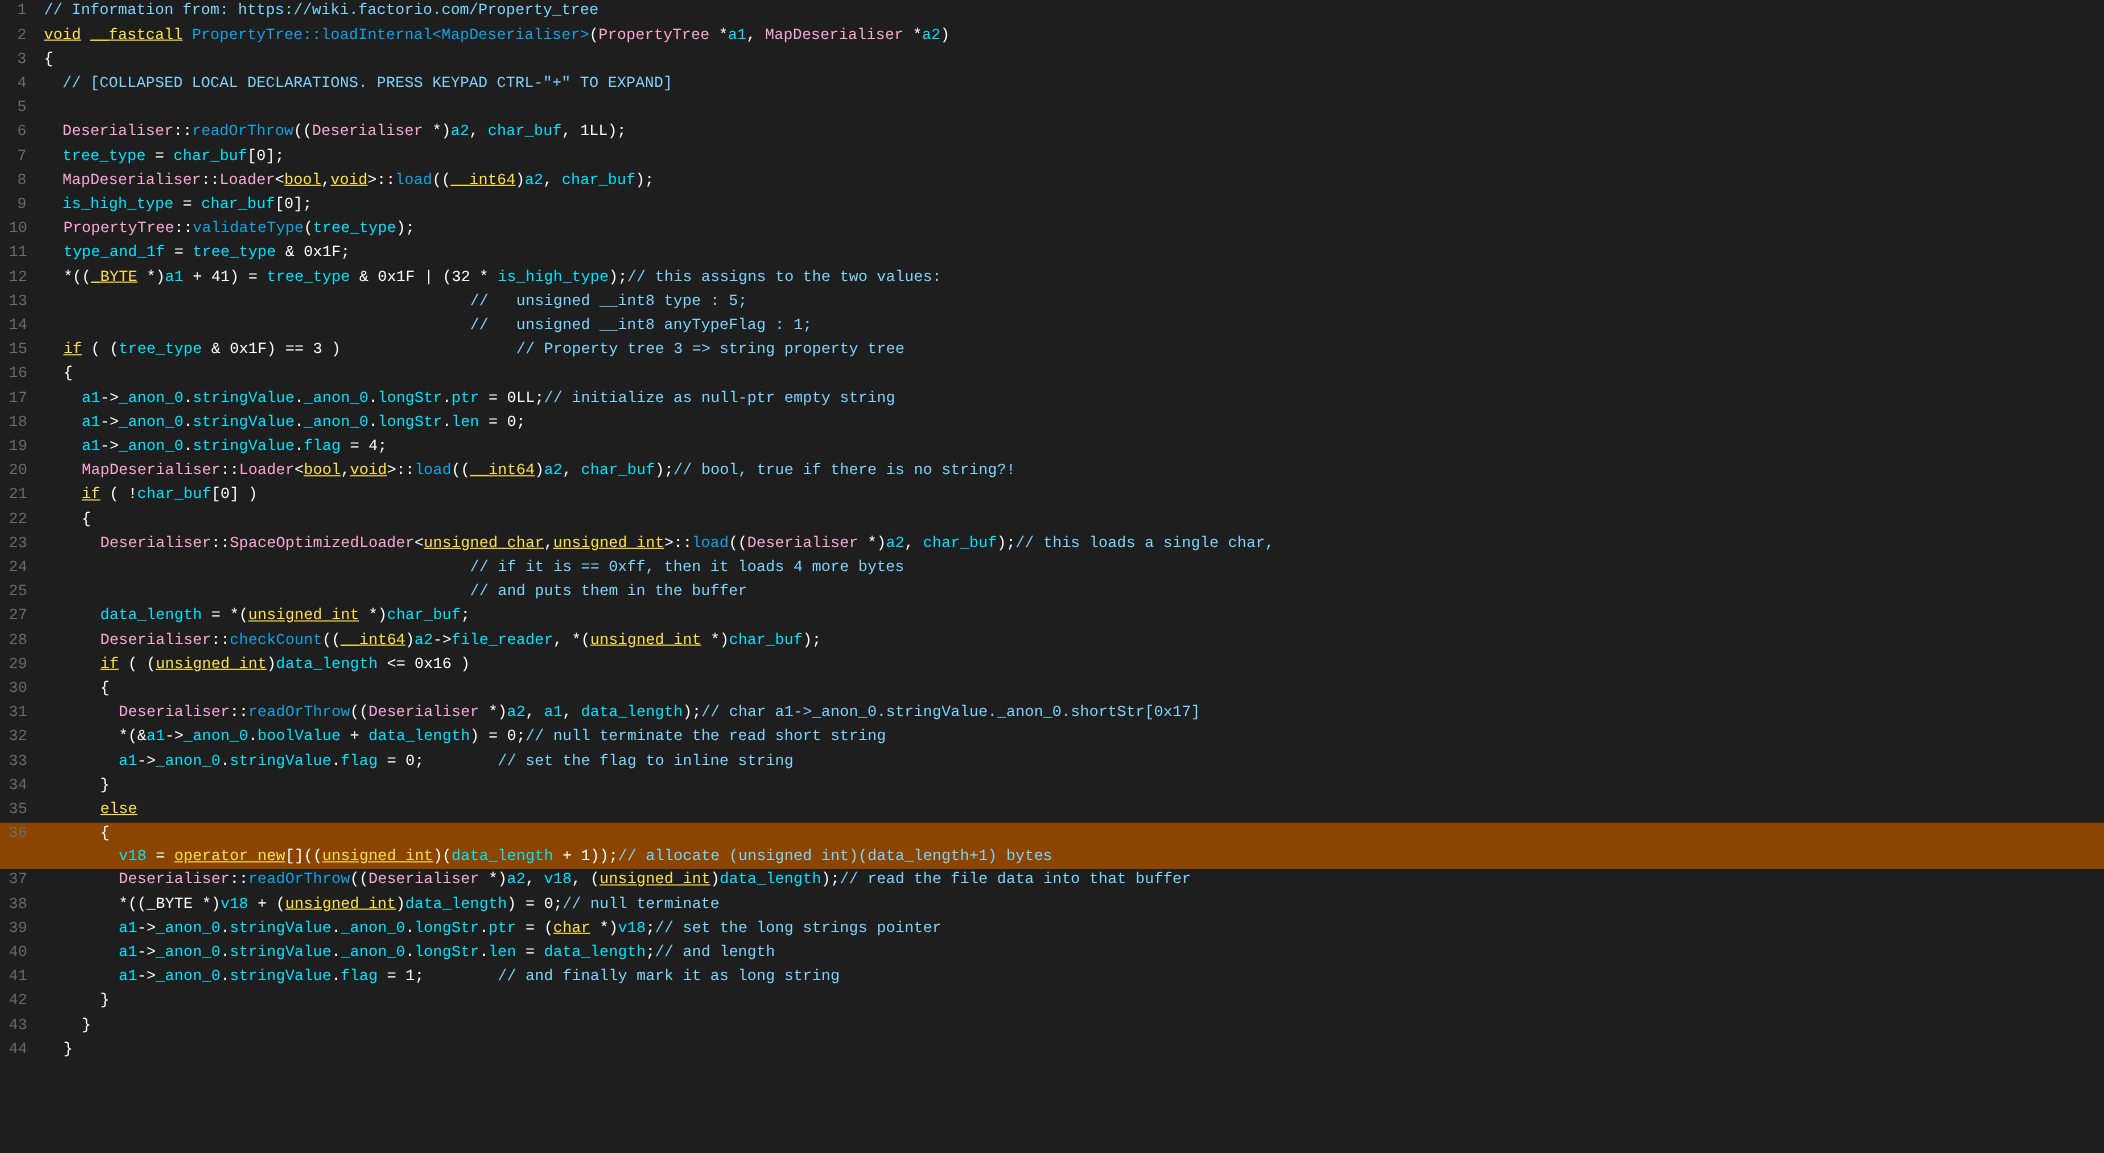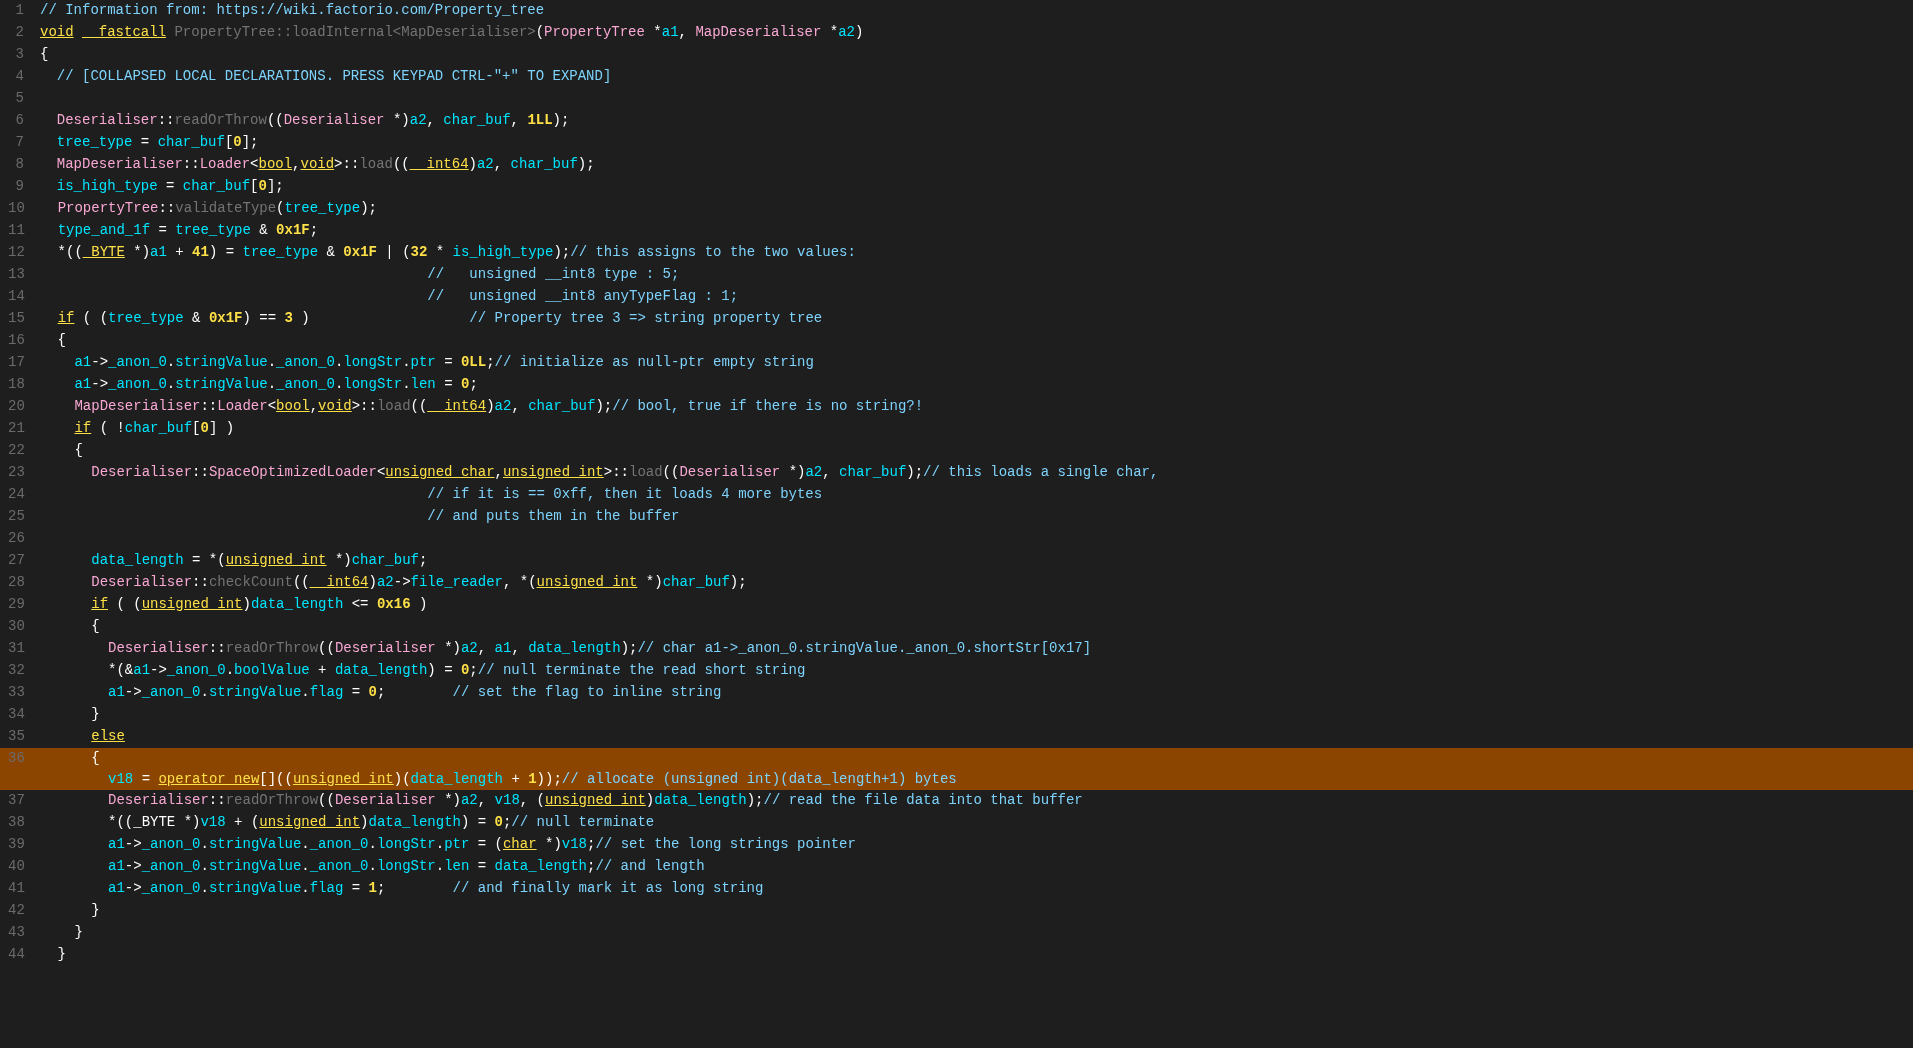--- a/index.html
+++ b/index.html
@@ -44,23 +44,23 @@
       color: #d4d4d4;
       white-space: pre;
       font-size: 14px;
       line-height: 1.5;
       flex: 1;
     }
     
     .c-comment { color: #7dd3fc; }
     .c-keyword { color: #fde047; text-decoration: underline; }
     .c-type { color: #f9a8d4; }
-    .c-func { color: #737373; }
+    .c-func { color: #0ea5e9; }
     .c-var { color: #00e5ff; }
-    .c-num { color: #fde047; font-weight: bold; }
+    .c-num { color: #ffffff; }
     .c-white { color: #ffffff; }
     .c-cyan { color: #00e5ff; }
   </style>
 </head>
 <body>
 
 <div id="code-container">
 
   <div class="code-line">
     <span class="line-number">1</span>
@@ -145,20 +145,24 @@
   <div class="code-line">
     <span class="line-number">17</span>
     <span class="line-content"><span class="c-white">    </span><span class="c-var">a1</span><span class="c-white">-&gt;</span><span class="c-var">_anon_0</span><span class="c-white">.</span><span class="c-var">stringValue</span><span class="c-white">.</span><span class="c-var">_anon_0</span><span class="c-white">.</span><span class="c-var">longStr</span><span class="c-white">.</span><span class="c-var">ptr</span><span class="c-white"> = </span><span class="c-num">0LL</span><span class="c-white">;</span><span class="c-comment">// initialize as null-ptr empty string</span></span>
   </div>
 
   <div class="code-line">
     <span class="line-number">18</span>
     <span class="line-content"><span class="c-white">    </span><span class="c-var">a1</span><span class="c-white">-&gt;</span><span class="c-var">_anon_0</span><span class="c-white">.</span><span class="c-var">stringValue</span><span class="c-white">.</span><span class="c-var">_anon_0</span><span class="c-white">.</span><span class="c-var">longStr</span><span class="c-white">.</span><span class="c-var">len</span><span class="c-white"> = </span><span class="c-num">0</span><span class="c-white">;</span></span>
   </div>
 
+  <div class="code-line">
+    <span class="line-number">19</span>
+    <span class="line-content"><span class="c-white">    </span><span class="c-var">a1</span><span class="c-white">-&gt;</span><span class="c-var">_anon_0</span><span class="c-white">.</span><span class="c-var">stringValue</span><span class="c-white">.</span><span class="c-var">flag</span><span class="c-white"> = </span><span class="c-num">4</span><span class="c-white">;</span></span>
+  </div>
 
   <div class="code-line">
     <span class="line-number">20</span>
     <span class="line-content"><span class="c-white">    </span><span class="c-type">MapDeserialiser</span><span class="c-white">::</span><span class="c-type">Loader</span><span class="c-white">&lt;</span><span class="c-keyword">bool</span><span class="c-white">,</span><span class="c-keyword">void</span><span class="c-white">&gt;::</span><span class="c-func">load</span><span class="c-white">((</span><span class="c-keyword">__int64</span><span class="c-white">)</span><span class="c-var">a2</span><span class="c-white">, </span><span class="c-var">char_buf</span><span class="c-white">);</span><span class="c-comment">// bool, true if there is no string?!</span></span>
   </div>
 
   <div class="code-line">
     <span class="line-number">21</span>
     <span class="line-content"><span class="c-white">    </span><span class="c-keyword">if</span><span class="c-white"> ( !</span><span class="c-var">char_buf</span><span class="c-white">[</span><span class="c-num">0</span><span class="c-white">] )</span></span>
   </div>
@@ -176,24 +180,20 @@
   <div class="code-line">
     <span class="line-number">24</span>
     <span class="line-content"><span class="c-comment">                                              // if it is == 0xff, then it loads 4 more bytes</span></span>
   </div>
 
   <div class="code-line">
     <span class="line-number">25</span>
     <span class="line-content"><span class="c-comment">                                              // and puts them in the buffer</span></span>
   </div>
 
-  <div class="code-line">
-    <span class="line-number">26</span>
-    <span class="line-content"></span>
-  </div>
 
   <div class="code-line">
     <span class="line-number">27</span>
     <span class="line-content"><span class="c-white">      </span><span class="c-var">data_length</span><span class="c-white"> = *(</span><span class="c-keyword">unsigned int</span> <span class="c-white">*)</span><span class="c-var">char_buf</span><span class="c-white">;</span></span>
   </div>
 
   <div class="code-line">
     <span class="line-number">28</span>
     <span class="line-content"><span class="c-white">      </span><span class="c-type">Deserialiser</span><span class="c-white">::</span><span class="c-func">checkCount</span><span class="c-white">((</span><span class="c-keyword">__int64</span><span class="c-white">)</span><span class="c-var">a2</span><span class="c-white">-&gt;</span><span class="c-var">file_reader</span><span class="c-white">, *(</span><span class="c-keyword">unsigned int</span> <span class="c-white">*)</span><span class="c-var">char_buf</span><span class="c-white">);</span></span>
   </div>

